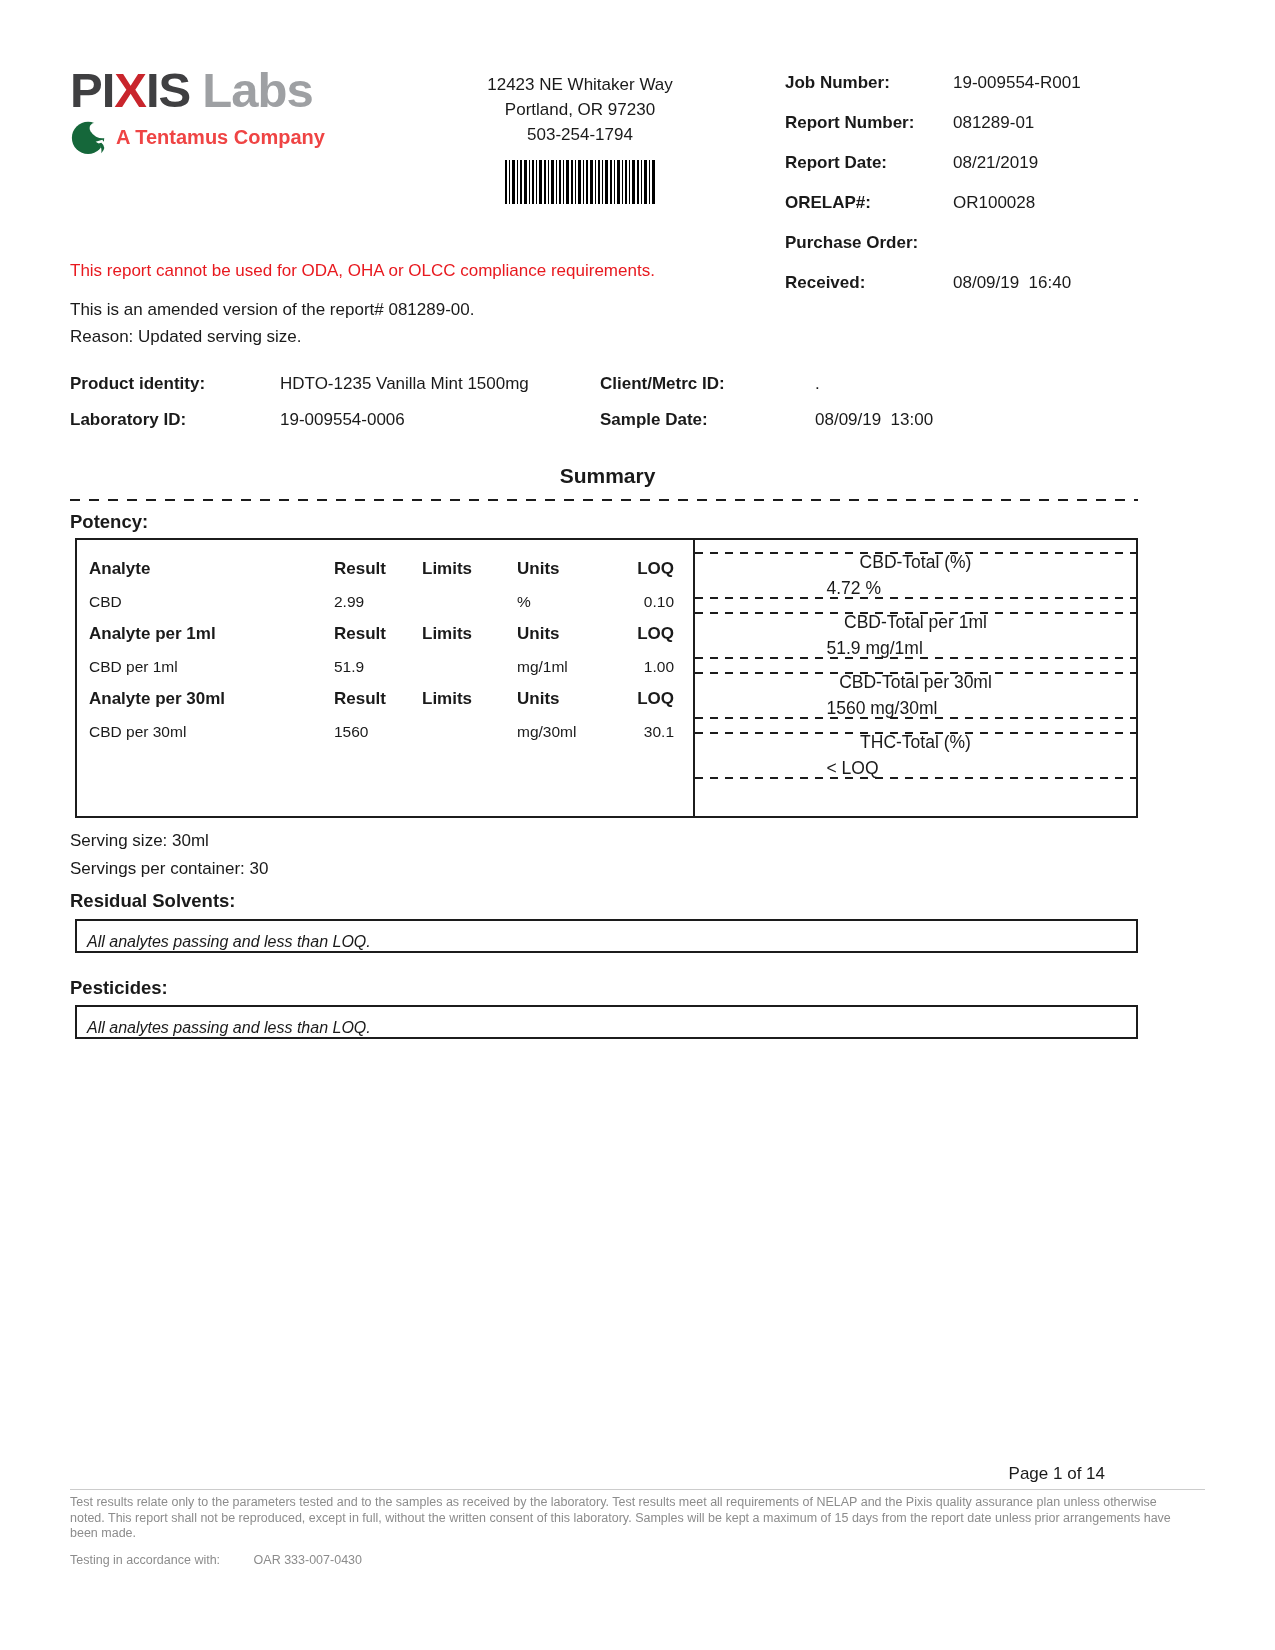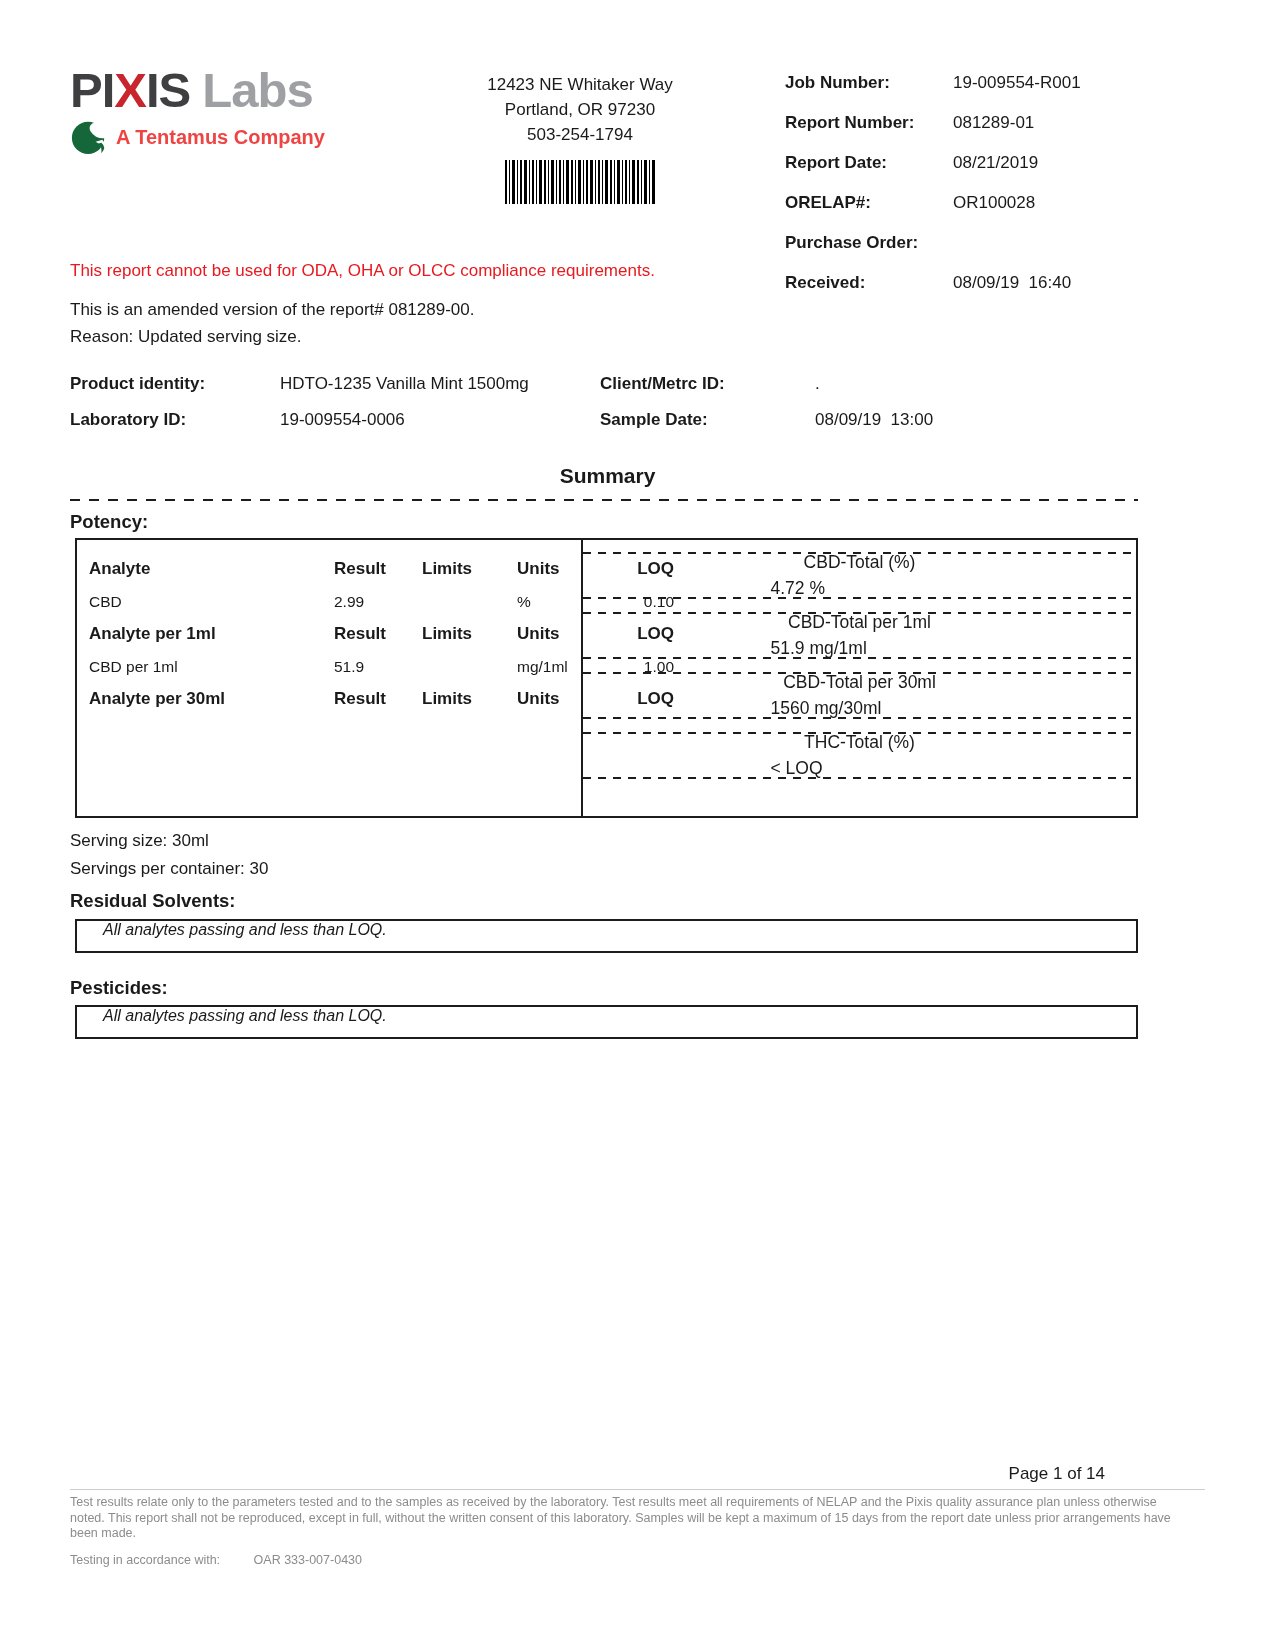--- a/index.html
+++ b/index.html
@@ -49,21 +49,21 @@
   .sample-block .val{font-size:17px;line-height:20px;white-space:pre-wrap;}
 
   
   .summary-title{top:464px;left:0;width:1215px;text-align:center;font-size:21px;font-weight:bold;}
   .dashline{height:2px;background-image:repeating-linear-gradient(90deg,#1c1c1c 0 10px,transparent 10px 19px);}
   .summary-sep{top:499px;left:70px;width:1068px;}
   .potency-heading{top:511px;left:70px;font-size:18.5px;font-weight:bold;}
 
   
   .potency-box{top:538px;left:75px;width:1063px;height:280px;border:2px solid #1c1c1c;display:flex;}
-  .potency-left{width:504px;padding:13px 12px;}
+  .potency-left{width:616px;padding:13px 12px;}
   .pot-row{display:grid;grid-template-columns:245px 88px 95px 95px 62px;line-height:32.5px;}
   .pot-row span:last-child{text-align:right;}
   .pot-row.hdr{font-weight:bold;font-size:17px;}
   .pot-row.data{font-size:15.5px;}
   .potency-right{flex:1;border-left:2px solid #1c1c1c;padding:12px 0 0 0;}
   .sum-row{
     height:47px;margin:0 0 13px 0;display:flex;align-items:center;padding:0 16px;
     background-image:
       repeating-linear-gradient(90deg,#1c1c1c 0 8px,transparent 8px 15px),
       repeating-linear-gradient(90deg,#1c1c1c 0 8px,transparent 8px 15px);
@@ -74,21 +74,21 @@
     flex-direction:column;
   }
   .sum-row .lbl{flex:1;}
   .sum-row .val{width:178px;}
 
   
   .serving-block{top:827px;left:70px;font-size:17px;line-height:28px;}
 
   .section-heading{font-size:18.5px;font-weight:bold;}
   .rs-heading{top:890px;left:70px;}
-  .result-box{left:75px;width:1063px;height:34px;border:2px solid #1c1c1c;display:flex;align-items:flex-start;padding:0 26px;}
+  .result-box{left:75px;width:1063px;height:34px;border:2px solid #1c1c1c;display:flex;align-items:flex-end;padding:0 10px;}
   .result-box .italic{font-style:italic;font-size:16px;}
   .rs-box{top:919px;}
   .pest-heading{top:977px;left:70px;}
   .pest-box{top:1005px;}
 
   
   .page-label{top:1464px;left:70px;width:1035px;text-align:right;font-size:17px;}
   .footer-sep{top:1489px;left:70px;width:1135px;height:1px;background:#cccccc;}
   .disclaimer{top:1495px;left:70px;width:1105px;font-size:12.5px;line-height:15.5px;color:var(--muted);}
   .testing-row{top:1553px;left:70px;font-size:12.5px;color:var(--muted);}
@@ -227,20 +227,27 @@
       <span>mg/1ml</span>
       <span>1.00</span>
     </div>
     <div class="pot-row hdr">
       <span>Analyte per 30ml</span>
       <span>Result</span>
       <span>Limits</span>
       <span>Units</span>
       <span>LOQ</span>
     </div>
+    <div class="pot-row data">
+      <span>CBD per 30ml</span>
+      <span>1560</span>
+      <span></span>
+      <span>mg/30ml</span>
+      <span>30.1</span>
+    </div>
   </div>
   <div class="potency-right">
     <div class="sum-row">
       <span class="lbl">CBD-Total (%)</span>
       <span class="val">4.72 %</span>
     </div>
     <div class="sum-row">
       <span class="lbl">CBD-Total per 1ml</span>
       <span class="val">51.9 mg/1ml</span>
     </div>

